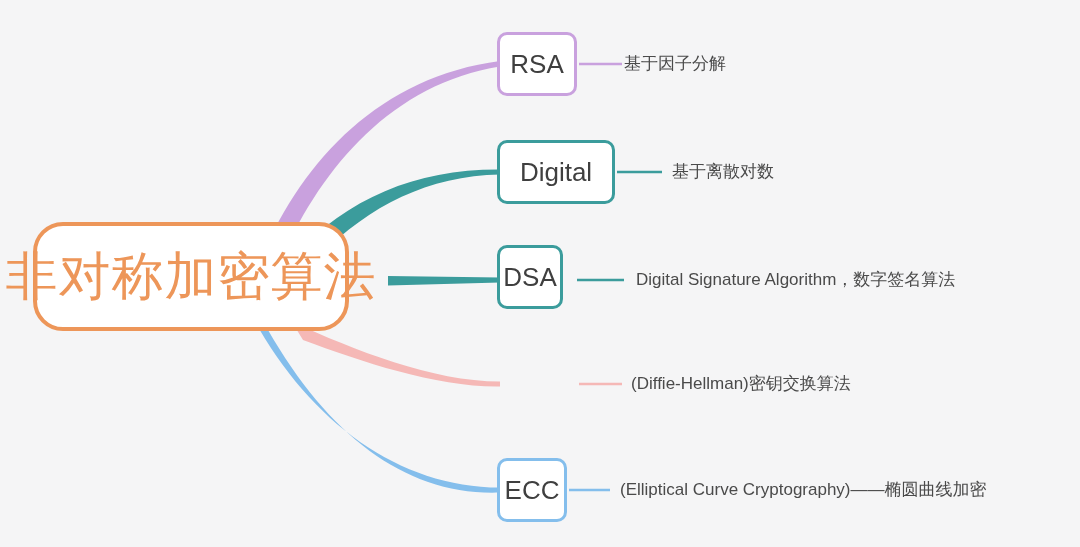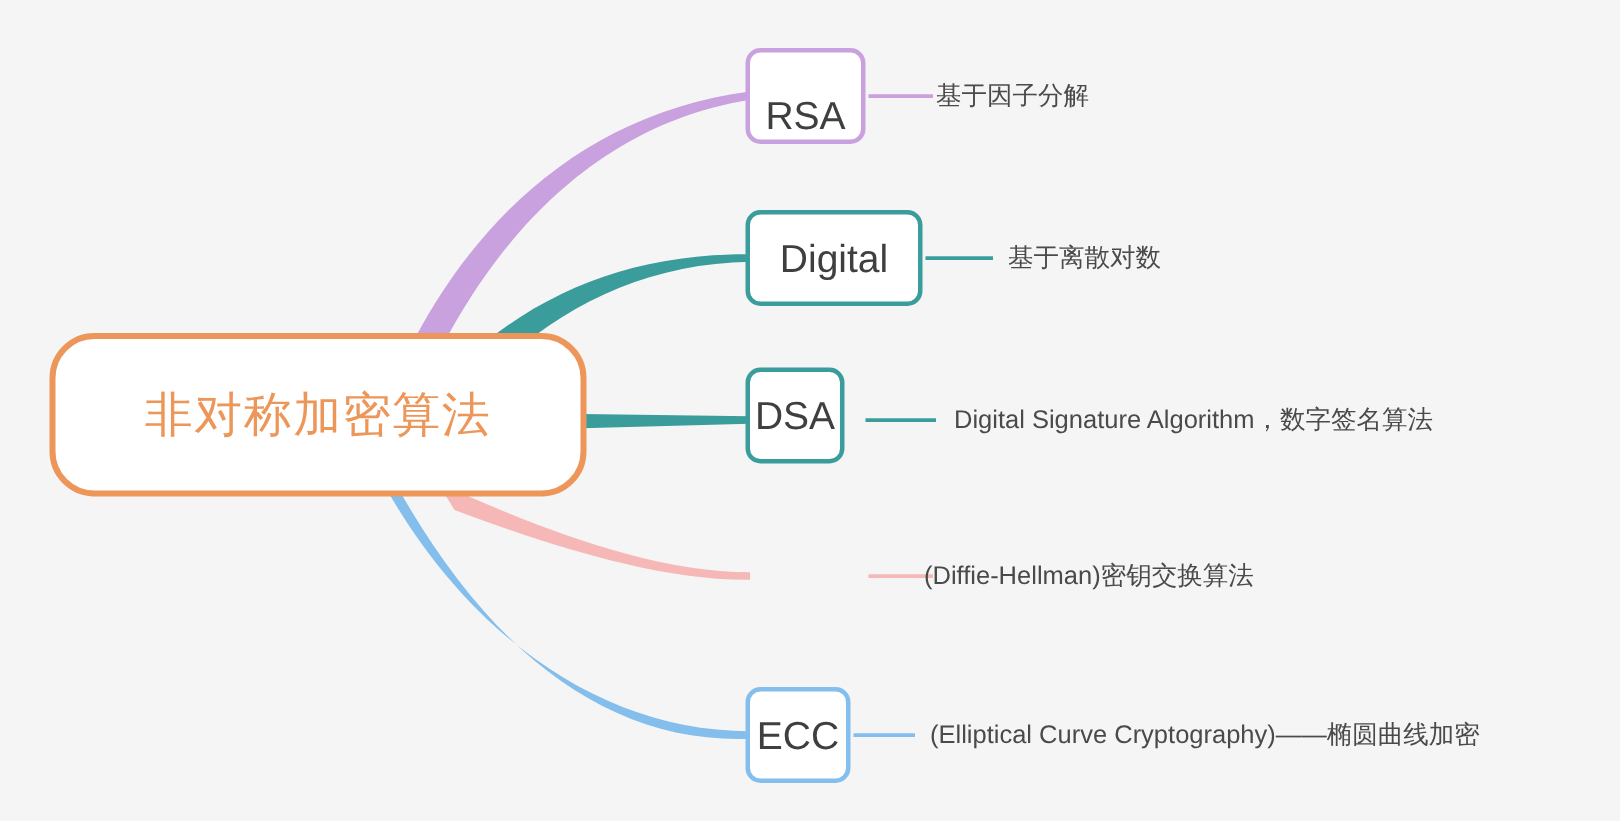--- a/index.html
+++ b/index.html
@@ -25,55 +25,55 @@
     position: absolute;
     box-sizing: border-box;
     background: #ffffff;
     display: flex;
     align-items: center;
     justify-content: center;
     z-index: 2;
   }
   .root-node {
     left: 33px; top: 222px;
-    width: 358px; height: 109px;
+    width: 316px; height: 109px;
     border: 4px solid #ed9659;
     border-radius: 30px;
     color: #ed9659;
-    font-size: 32px;
+    font-size: 52px;
     letter-spacing: 1px;
     white-space: nowrap;
   }
   .branch-node {
     left: 497px;
     height: 64px;
     border: 3px solid;
     border-radius: 10px;
     color: #3f3f3f;
     font-size: 26px;
     white-space: nowrap;
   }
-  .node-rsa     { top: 32px;  width: 80px;  border-color: #c9a1de; align-items: flex-end; }
+  .node-rsa     { top: 32px;  width: 80px;  border-color: #c9a1de; }
   .node-elgamal { top: 140px; width: 118px; border-color: #3b9c9c; }
   .node-dsa     { top: 245px; width: 66px;  border-color: #3b9c9c; }
   .node-dh      { top: 352px; width: 80px;  border-color: #f5b8b6; }
   .node-ecc     { top: 458px; width: 70px;  border-color: #84beec; }
   .note {
     position: absolute;
     height: 24px;
     line-height: 24px;
     font-size: 17px;
     color: #4a4a4a;
     white-space: nowrap;
     z-index: 2;
   }
   .note-rsa     { left: 624px; top: 52px;  }
   .note-elgamal { left: 672px; top: 160px; }
   .note-dsa     { left: 636px; top: 268px; }
-  .note-dh      { left: 616px; top: 372px; }
+  .note-dh      { left: 631px; top: 372px; }
   .note-ecc     { left: 620px; top: 478px; }
 </style>
 </head>
 <body>
 
 <div class="canvas">
 
   <svg class="edges" viewBox="0 0 1080 547" xmlns="http://www.w3.org/2000/svg">
 
     <path d="M 252,282 C 290,175 370,78 500,61 L 500,66.5 C 378,86 305,190 268,292 Z" fill="#c9a1de"></path>

